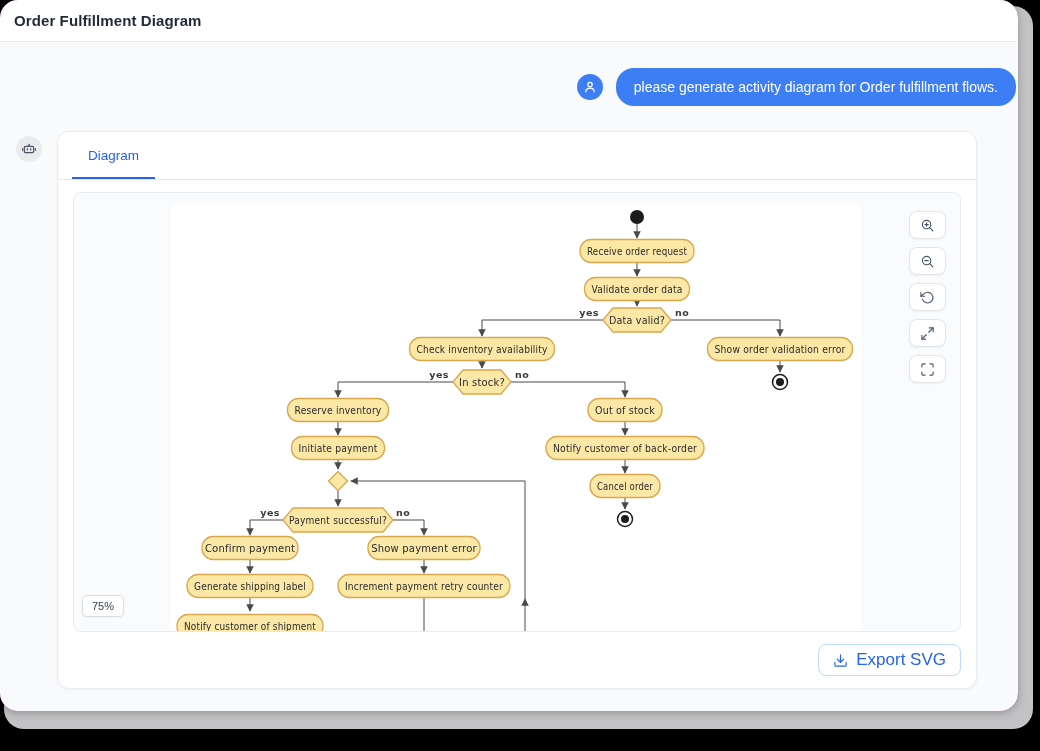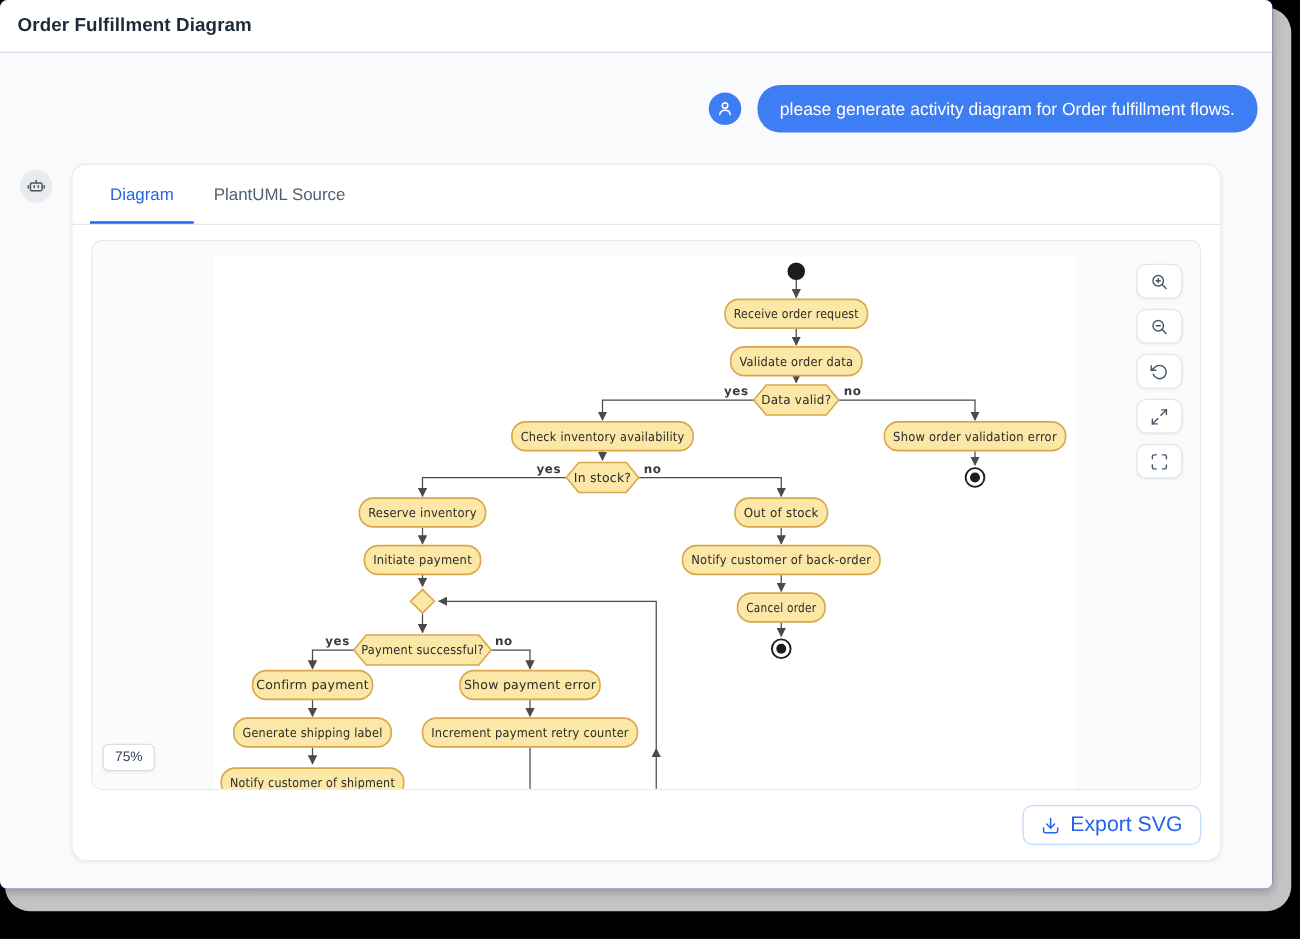--- a/index.html
+++ b/index.html
@@ -1,25 +1,25 @@
 <!DOCTYPE html>
 <html><head>
 <meta charset="utf-8">
 <style>
   * { margin:0; padding:0; box-sizing:border-box; }
   html,body { width:1040px; height:751px; background:#000; font-family:"Liberation Sans", sans-serif; overflow:hidden; }
   .backdrop { position:absolute; left:4px; top:6px; width:1029px; height:723px; background:#c3c3c5; border-radius:20px; }
-  .window { position:absolute; left:0; top:0; width:1018px; height:711px; background:#4c1d95; border-radius:6px; overflow:hidden; box-shadow:0 2px 8px rgba(0,0,0,.25);text-align:center; }
+  .window { position:absolute; left:0; top:0; width:1018px; height:711px; background:#a21caf; border-radius:18px; overflow:hidden; box-shadow:0 2px 8px rgba(0,0,0,.25);text-align:center; }
 
   .app-header { height:42px; background:#fff; border-bottom:1px solid #e8eaee; display:flex; align-items:center; padding:0 14px; }
   .app-title { font-size:15px; font-weight:bold; color:#1f2937; letter-spacing:.1px; }
 
   .content { position:relative; height:669px; background:#f8fafc; }
 
-  .chat-row-user { display:flex; justify-content:flex-end; align-items:flex-start; gap:13px; padding:26px 12px 0 0; }
+  .chat-row-user { display:flex; justify-content:flex-end; align-items:flex-start; gap:13px; padding:26px 2px 0 0; }
   .avatar-user { width:26px; height:26px; border-radius:50%; background:#3d7ef5; display:flex; align-items:center; justify-content:center; flex-shrink:0; margin-top:6px; }
   .bubble { background:#3d7ef5; color:#fff; font-size:14px; padding:10px 18px; border-radius:18px; line-height:18px; }
 
   .assist-row { display:flex; align-items:flex-start; padding:25px 41px 0 16px; }
   .avatar-bot { width:26px; height:26px; border-radius:50%; background:#e9ebee; display:flex; align-items:center; justify-content:center; flex-shrink:0; margin-top:5px; }
   .card { flex:1; margin-left:15px; background:#fff; border:1px solid #e9edf1; border-radius:12px; height:558px; display:flex; flex-direction:column; box-shadow:0 1px 3px rgba(16,24,40,.05); }
 
   .tabbar { height:48px; border-bottom:1px solid #e5e7eb; display:flex; padding-left:14px; }
   .tab { padding:0 16px; font-size:13.5px; line-height:47px; color:#52606f; cursor:pointer; }
   .tab.active { color:#2563eb; font-weight:500; border-bottom:2px solid #2563eb; }
@@ -71,21 +71,20 @@
           <line x1="12" y1="5" x2="12" y2="8"></line>
           <line x1="2.5" y1="11.5" x2="2.5" y2="14"></line>
           <line x1="21.5" y1="11.5" x2="21.5" y2="14"></line>
         </svg>
       </div>
 
       <div class="card">
 
         <div class="tabbar">
           <div class="tab active">Diagram</div>
-          <div class="tab">PlantUML Source</div>
         </div>
 
         <div class="viewport">
           <div class="canvas">
             <svg id="diagram-svg" width="690" height="428" viewBox="0 0 690 428">
                 <defs>
                   <marker id="arr" viewBox="0 0 10 10" refX="9" refY="5" markerWidth="7.5" markerHeight="7.5" orient="auto-start-reverse">
                     <path d="M0,0 L10,5 L0,10 z" fill="#4a4a4a"></path>
                   </marker>
                 </defs>

